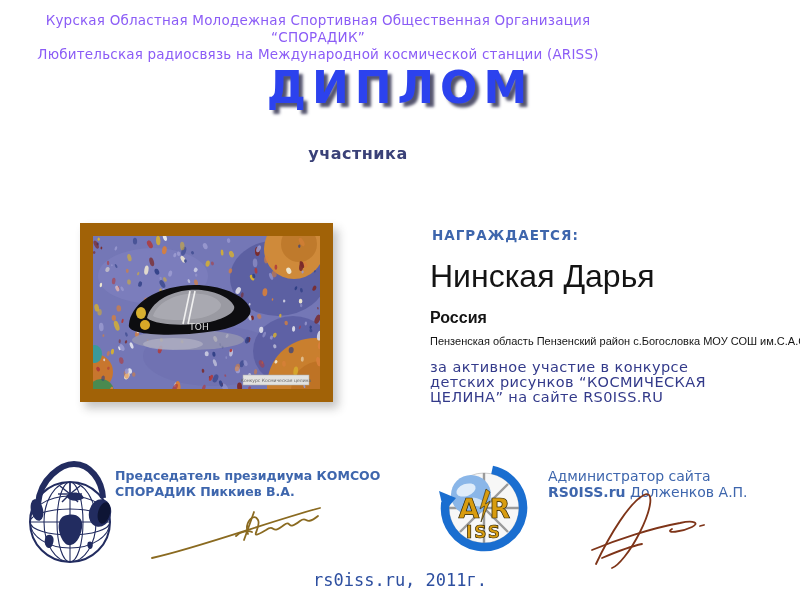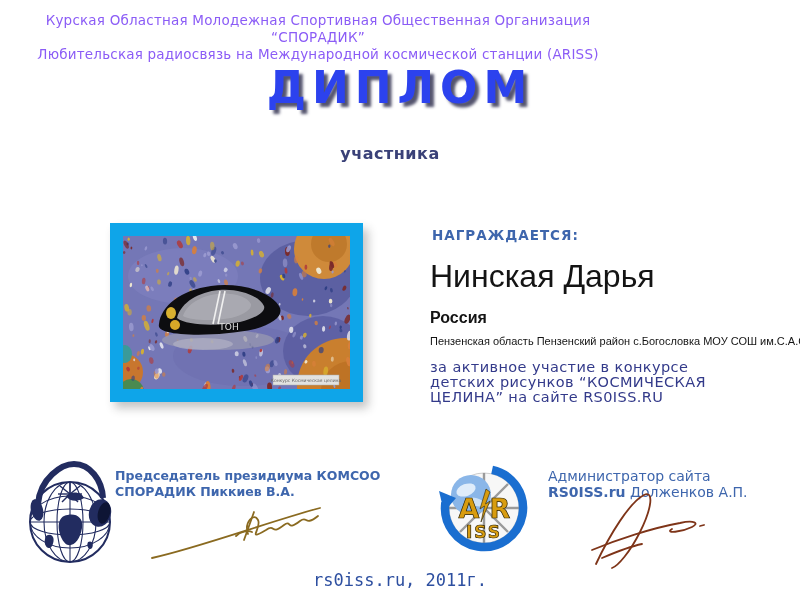--- a/index.html
+++ b/index.html
@@ -5,24 +5,24 @@
   html,body{margin:0;padding:0;}
   body{width:800px;height:600px;position:relative;background:#ffffff;overflow:hidden;
        font-family:"DejaVu Sans",sans-serif;}
   .abs{position:absolute;}
 
   .org-header{top:12px;left:0;width:636px;text-align:center;color:#8b5cf6;
               font-size:13.5px;line-height:17px;letter-spacing:0.2px;}
   .diploma-title{top:62px;left:0;width:800px;text-align:center;color:#2c42ee;
                  font-size:44px;font-weight:bold;letter-spacing:6px;
                  text-shadow:4px 4px 3px #54546e;}
-  .diploma-subtitle{top:144px;left:16px;width:716px;text-align:center;color:#3a4178;
-                    font-size:16px;font-weight:bold;letter-spacing:0.5px;padding-left:16px;}
-
-  .painting-frame{top:223px;left:110px;width:227px;height:153px;background:#0ea5e9;
+  .diploma-subtitle{top:144px;left:0;width:716px;text-align:center;color:#3a4178;
+                    font-size:16px;font-weight:bold;letter-spacing:0.5px;}
+
+  .painting-frame{top:223px;left:80px;width:227px;height:153px;background:#a16207;
                   padding:13px;box-shadow:5px 6px 9px rgba(40,40,40,0.28);}
   .painting-frame svg{display:block;}
 
   .award-label{top:227px;left:432px;color:#3e66ad;font-size:13.5px;font-weight:bold;
                letter-spacing:1px;}
   .award-name{top:258px;left:430px;color:#141414;font-size:32px;
               font-family:"Liberation Sans",sans-serif;}
   .award-country{top:309px;left:430px;color:#141414;font-size:16px;
                  font-family:"Liberation Sans",sans-serif;font-weight:bold;}
   .award-school{top:335px;left:430px;width:370px;color:#141414;font-size:11px;

